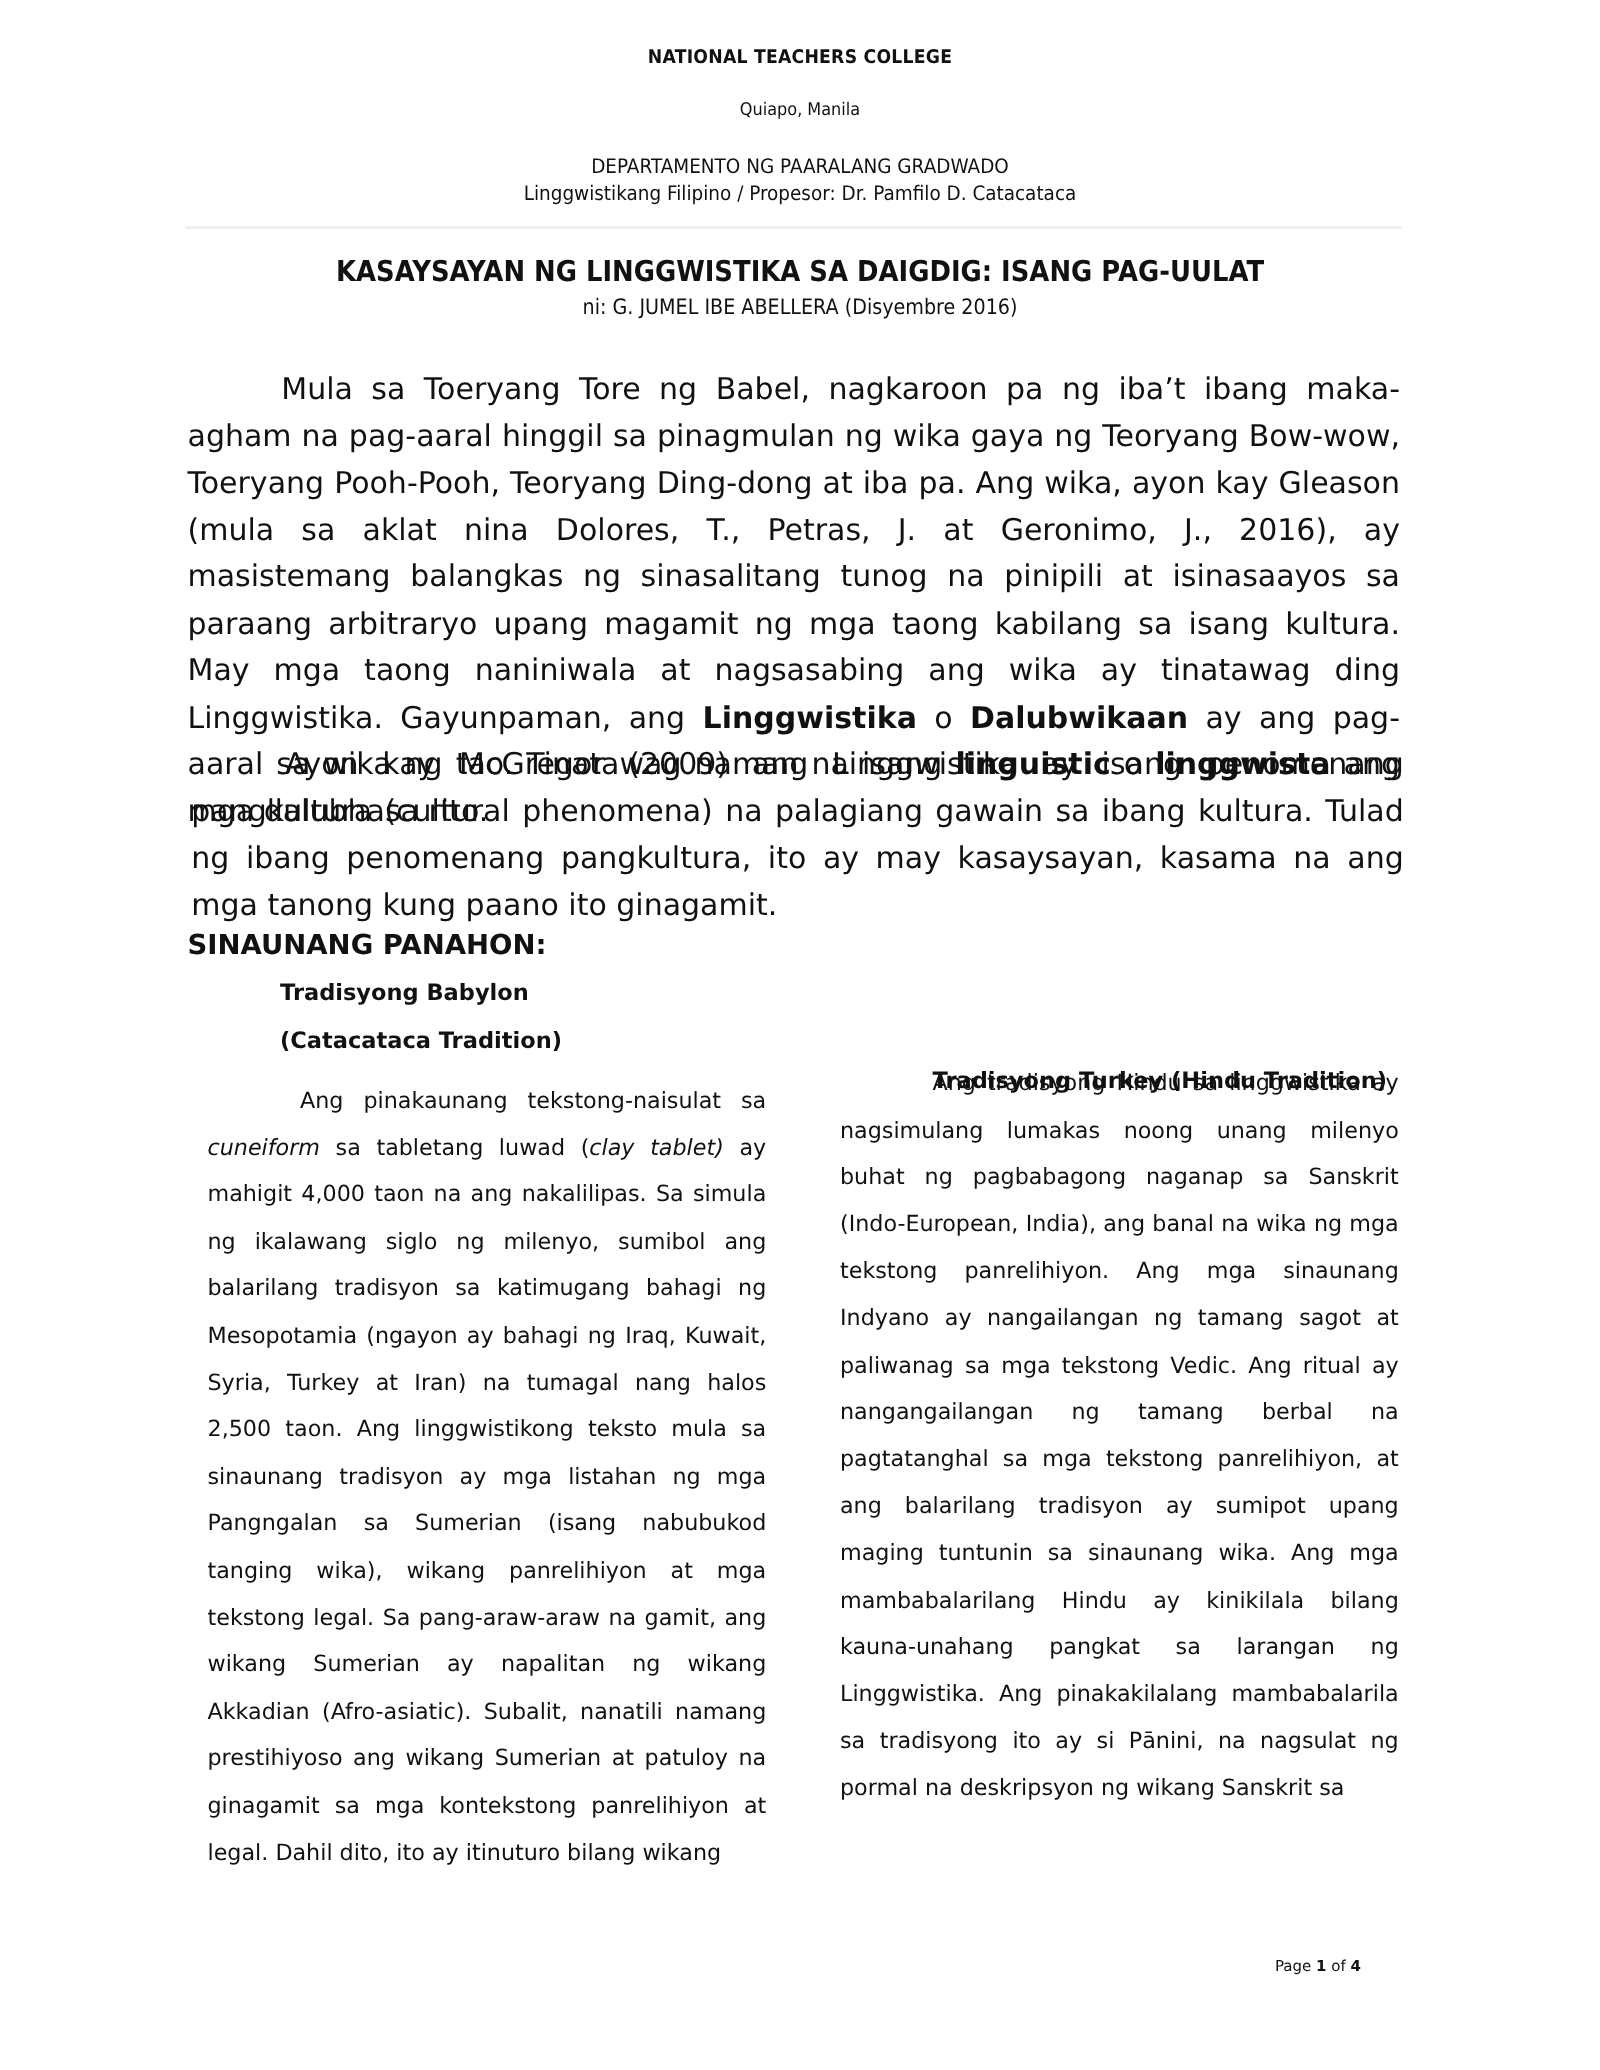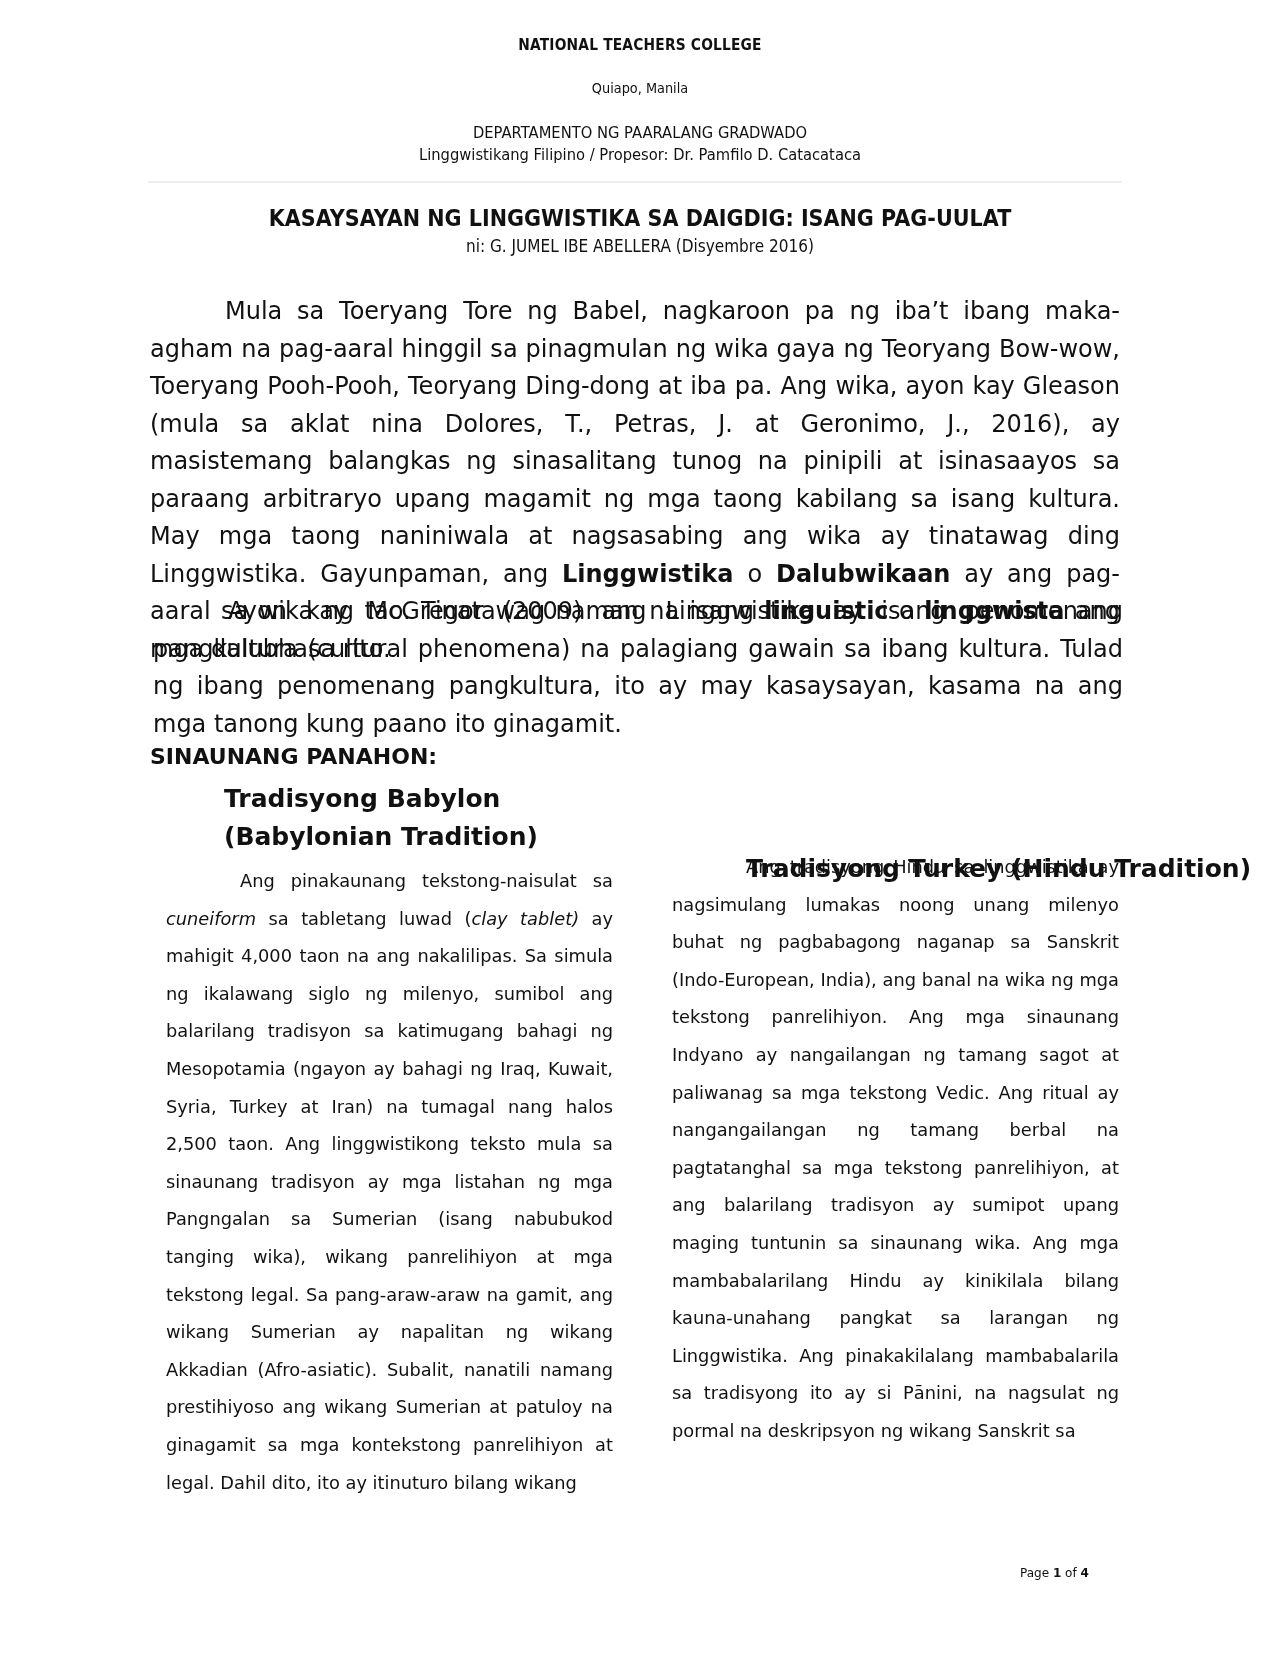--- a/index.html
+++ b/index.html
@@ -17,21 +17,21 @@
     .title { position: absolute; left: 0; width: 1280px; top: 205px; text-align: center;
       font-size: 23px; font-weight: bold; transform: scaleX(0.9); }
     .byline { position: absolute; left: 0; width: 1280px; top: 236px; text-align: center;
       font-size: 17px; transform: scaleX(0.9); }
     .intro { position: absolute; left: 150px; width: 970px; font-size: 24px; line-height: 37.5px;
       text-align: justify; text-indent: 75px; }
     .intro b { font-weight: bold; }
     .intro-1 { top: 293px; }
     .intro-2 { top: 590px; }
     .sec-heading { position: absolute; left: 150px; top: 744px; font-size: 22px; font-weight: bold; text-align: center; }
-    .sub-heading { position: absolute; font-size: 25px; font-weight: bold; }
+    .sub-heading { position: absolute; font-size: 18px; font-weight: bold; }
     .sub-babylon-1 { left: 224px; top: 784px; }
     .sub-babylon-2 { left: 224px; top: 822px; }
     .sub-hindu { left: 746px; top: 854px; }
     .para { position: absolute; text-align: justify; font-size: 17.8px; line-height: 37.6px; }
     .para-babylon { left: 166px; width: 447px; top: 862px; text-indent: 74px; }
     .para-foreign { left: 672px; width: 447px; top: 742px; }
     .para-hindu { left: 672px; width: 447px; top: 848px; text-indent: 74px; }
     .footer { position: absolute; left: 1020px; top: 1566px; font-size: 12px; }
     .footer b { font-weight: bold; }
   </style>
@@ -50,21 +50,21 @@
   <div class="title">KASAYSAYAN NG LINGGWISTIKA SA DAIGDIG: ISANG PAG-UULAT</div>
   <div class="byline">ni: G. JUMEL IBE ABELLERA (Disyembre 2016)</div>
 
   <p class="intro intro-1" style="margin:0;"><span>Mula sa Toeryang Tore ng Babel, nagkaroon pa ng iba’t ibang maka-agham na pag-aaral hinggil sa pinagmulan ng wika gaya ng Teoryang Bow-wow, Toeryang Pooh-Pooh, Teoryang Ding-dong at iba pa. Ang wika, ayon kay Gleason (mula sa aklat nina Dolores, T., Petras, J. at Geronimo, J., 2016), ay masistemang balangkas ng sinasalitang tunog na pinipili at isinasaayos sa paraang arbitraryo upang magamit ng mga taong kabilang sa isang kultura. May mga taong naniniwala at nagsasabing ang wika ay tinatawag ding Linggwistika. Gayunpaman, ang </span><b>Linggwistika</b><span> o </span><b>Dalubwikaan</b><span> ay ang pag-aaral sa wika ng tao. Tinatawag naman na isang </span><b>linguistic</b><span> o </span><b>linggwista</b><span> ang mga dalubhasa rito.</span></p>
 
   <p class="intro intro-2" style="margin:3px;">Ayon kay McGregor (2009) ang Linggwistika ay isang penomenang pangkultura (cultural phenomena) na palagiang gawain sa ibang kultura. Tulad ng ibang penomenang pangkultura, ito ay may kasaysayan, kasama na ang mga tanong kung paano ito ginagamit.</p>
 
   <div class="sec-heading">SINAUNANG PANAHON:</div>
 
   <div class="sub-heading sub-babylon-1">Tradisyong Babylon</div>
-  <div class="sub-heading sub-babylon-2">(Babylonian Tradition)</div>
+  <div class="sub-heading sub-babylon-2">(Catacataca Tradition)</div>
 
   <p class="para para-babylon" style="margin:0;"><span>Ang pinakaunang tekstong-naisulat sa </span><i>cuneiform</i><span> sa tabletang luwad (</span><i>clay tablet)</i><span> ay mahigit 4,000 taon na ang nakalilipas. Sa simula ng ikalawang siglo ng milenyo, sumibol ang balarilang tradisyon sa katimugang bahagi ng Mesopotamia (ngayon ay bahagi ng Iraq, Kuwait, Syria, Turkey at Iran) na tumagal nang halos 2,500 taon. Ang linggwistikong teksto mula sa sinaunang tradisyon ay mga listahan ng mga Pangngalan sa Sumerian (isang nabubukod tanging wika), wikang panrelihiyon at mga tekstong legal. Sa pang-araw-araw na gamit, ang wikang Sumerian ay napalitan ng wikang Akkadian (Afro-asiatic). Subalit, nanatili namang prestihiyoso ang wikang Sumerian at patuloy na ginagamit sa mga kontekstong panrelihiyon at legal. Dahil dito, ito ay itinuturo bilang wikang</span></p>
 
 
   <div class="sub-heading sub-hindu">Tradisyong Turkey (Hindu Tradition)</div>
 
   <p class="para para-hindu" style="margin:0;">Ang tradisyong Hindu sa linggwistika ay nagsimulang lumakas noong unang milenyo buhat ng pagbabagong naganap sa Sanskrit (Indo-European, India), ang banal na wika ng mga tekstong panrelihiyon. Ang mga sinaunang Indyano ay nangailangan ng tamang sagot at paliwanag sa mga tekstong Vedic. Ang ritual ay nangangailangan ng tamang berbal na pagtatanghal sa mga tekstong panrelihiyon, at ang balarilang tradisyon ay sumipot upang maging tuntunin sa sinaunang wika. Ang mga mambabalarilang Hindu ay kinikilala bilang kauna-unahang pangkat sa larangan ng Linggwistika. Ang pinakakilalang mambabalarila sa tradisyong ito ay si Pānini, na nagsulat ng pormal na deskripsyon ng wikang Sanskrit sa</p>
 
   <div class="footer"><span>Page </span><b>1</b><span> of </span><b>4</b></div>
 

